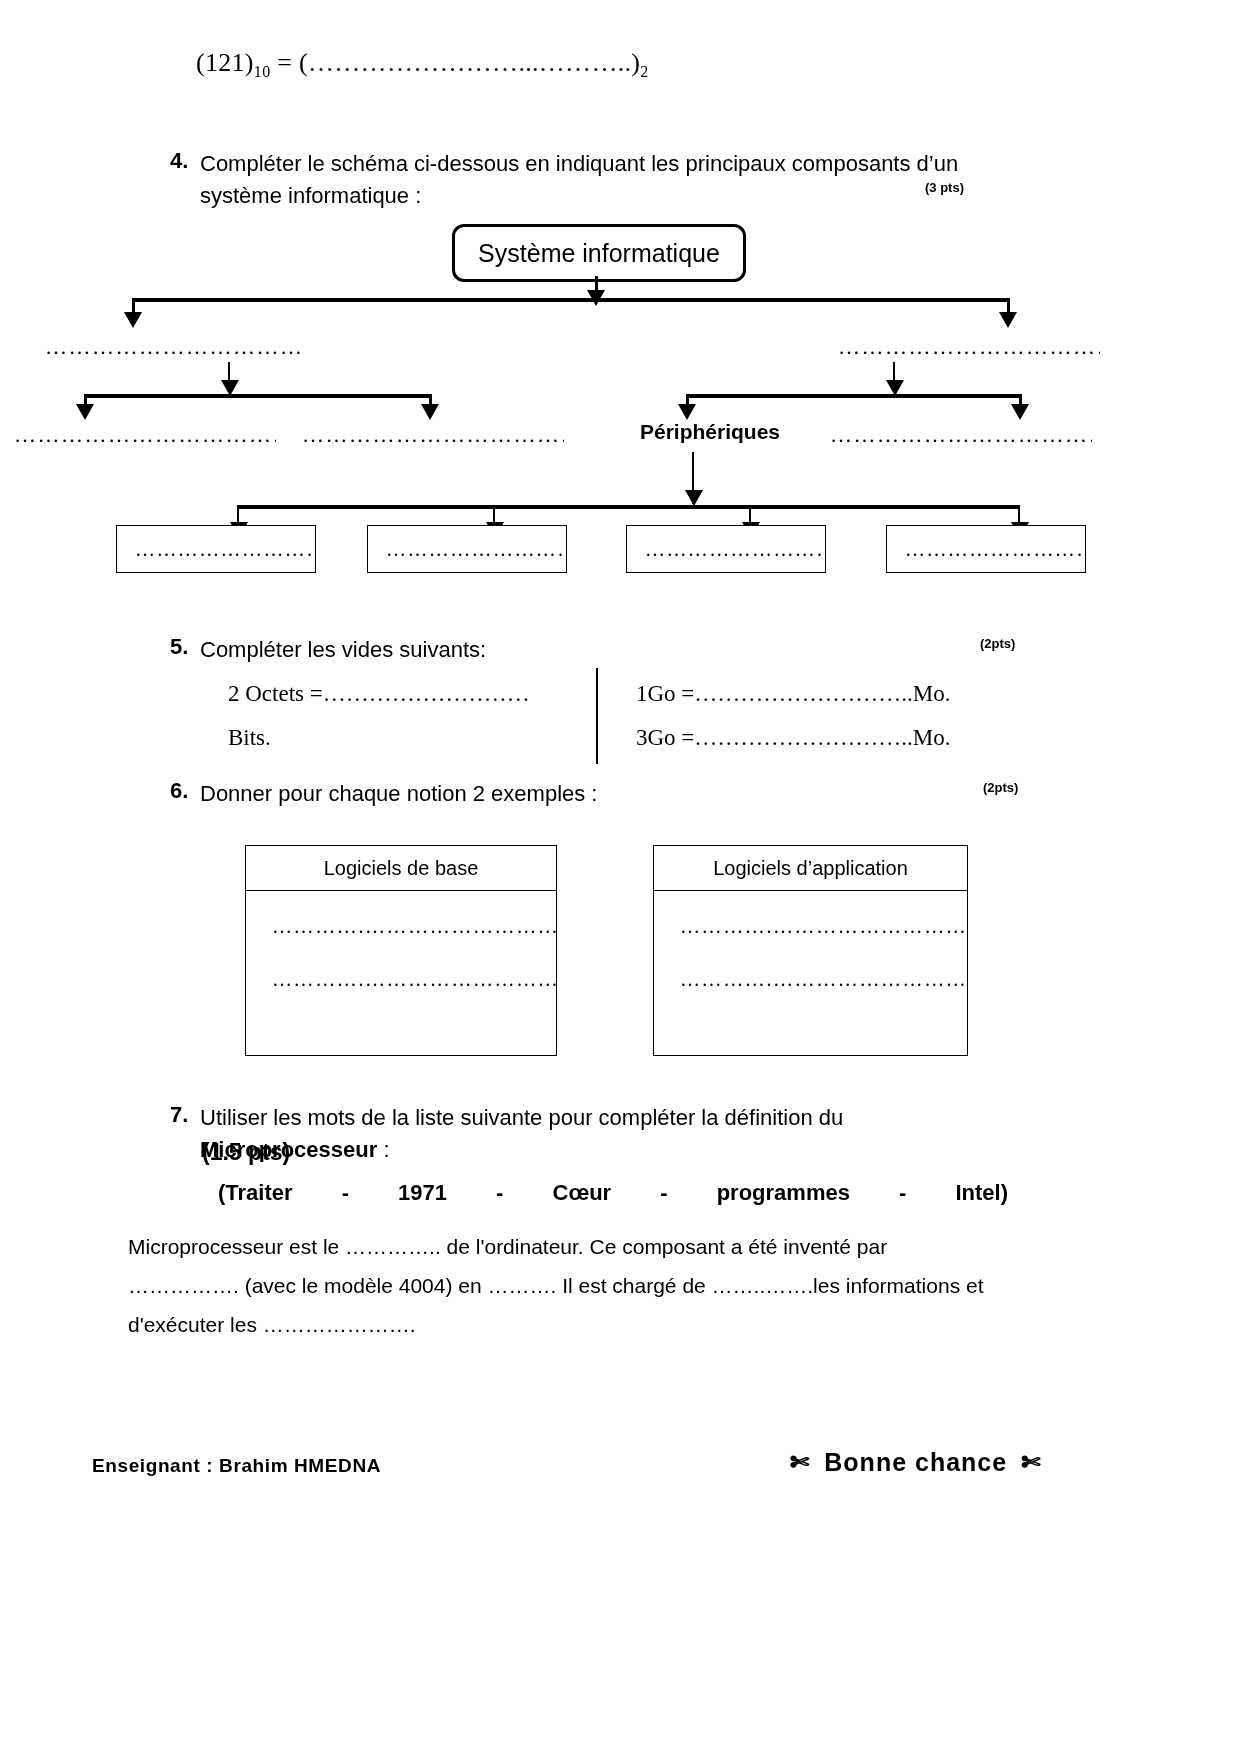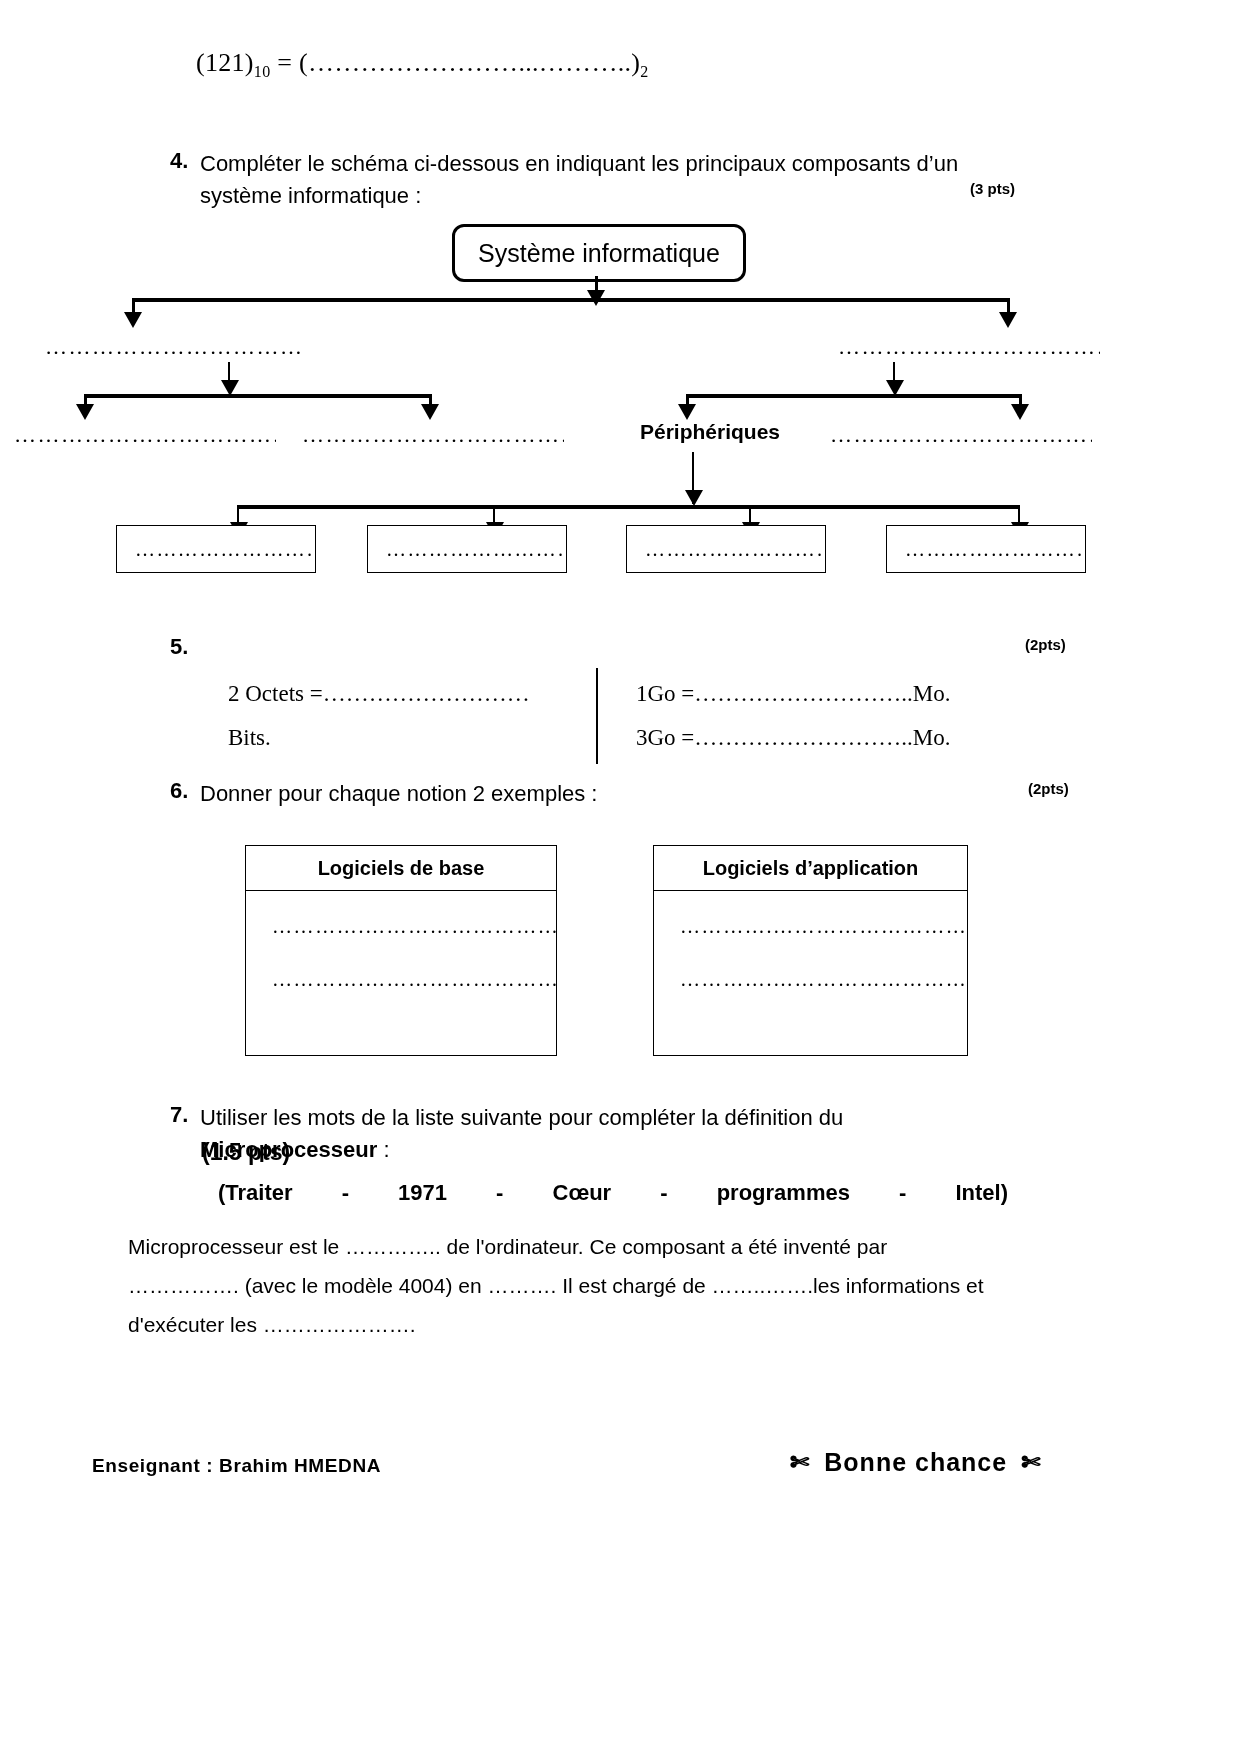--- a/index.html
+++ b/index.html
@@ -28,21 +28,21 @@
   #conv-line sub{font-size:16px;}
 
   
   .q-row{display:flex;align-items:flex-start;}
   .q-num{
     font-weight:bold;font-size:22px;
     width:30px;flex:0 0 30px;
     text-align:left;
   }
   .q-text{font-size:22px;line-height:1.45;}
-  .pts{font-weight:bold;font-size:15px;margin-left:45px;}
+  .pts{font-weight:bold;font-size:13px;}
 
   #q4{left:170px;top:148px;width:830px;}
   #q4-pts{left:925px;top:180px;}
 
   #q5{left:170px;top:634px;width:700px;}
   #q5-pts{left:980px;top:636px;}
 
   #q6{left:170px;top:778px;width:700px;}
   #q6-pts{left:983px;top:780px;}
 
@@ -108,21 +108,21 @@
   
   .soft-table{
     position:absolute;
     border:1.5px solid #000;
     background:#fff;
   }
   .soft-head{
     border-bottom:1.5px solid #000;
     height:44px;
     display:flex;align-items:center;justify-content:center;
-    font-weight:bold;font-size:20px;
+    font-weight:normal;font-size:20px;
     font-family:"Liberation Sans", sans-serif;
   }
   .soft-body{height:140px;padding-top:24px;}
   .soft-body .dots-row{
     font-family:"Liberation Serif", serif;
     font-size:20px;letter-spacing:1.6px;
     padding-left:26px;margin-bottom:30px;
     white-space:nowrap;overflow:hidden;
   }
   #table-base{left:245px;top:845px;width:310px;}
@@ -236,20 +236,21 @@
     <div class="leaf-box" style="left:626px;top:313px;width:198px;">
       <span class="dots-in">………………………………</span>
     </div>
     <div class="leaf-box" style="left:886px;top:313px;width:198px;">
       <span class="dots-in">………………………………</span>
     </div>
   </div>
 
   <div class="abs q-row" id="q5">
     <div class="q-num">5.</div>
+    <div class="q-text">Compléter les vides suivants:</div>
   </div>
   <div class="abs pts" id="q5-pts">(2pts)</div>
 
   <div class="abs" id="q5-grid">
     <div id="q5-sep"></div>
 
     <div class="q5-col" id="q5-left">
       <div>
         <span>2 Octets =</span><span>………………………</span><span> Bits.</span>
       </div>

